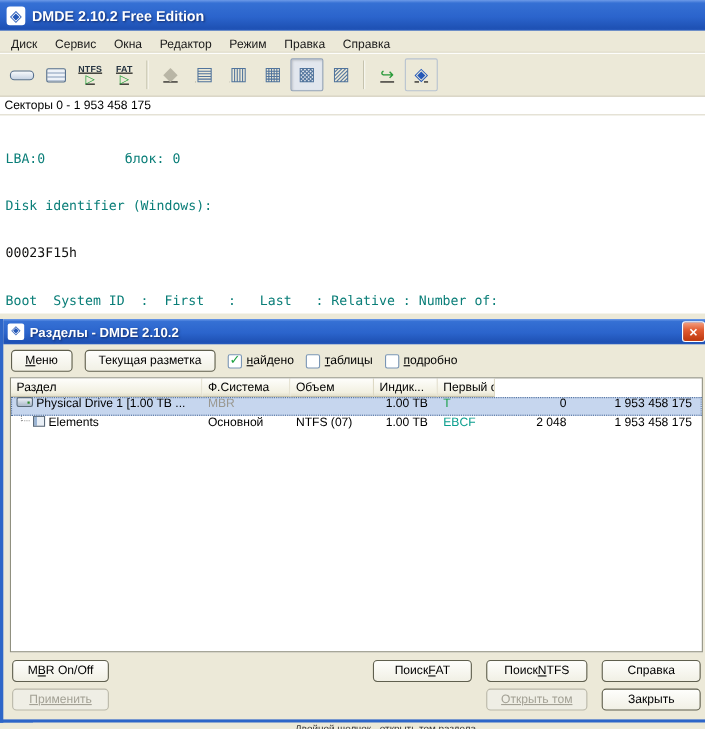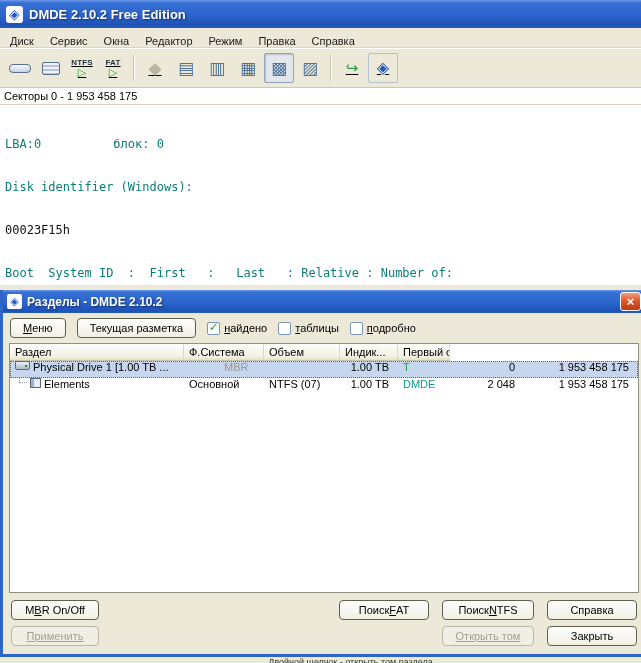--- a/index.html
+++ b/index.html
@@ -97,21 +97,21 @@
   .hcell {
     height: 17px; line-height: 16px; padding-left: 5px;
     background: linear-gradient(#fefefc,#f2f0e1 80%,#e3e0cb);
     border-right: 1px solid #ddd9c4; border-bottom: 1px solid #c5c1aa;
     overflow: hidden; white-space: nowrap;
   }
   .trow .cell { height: 17px; padding-left: 5px; white-space: nowrap; overflow: hidden;
     display: flex; gap: 3px; }
   .trow.selected { background: #c6d6ee; outline: 1px dotted #4a6a9a; outline-offset: -1px; }
   .cell.num { justify-content: flex-end; padding-right: 9px; }
-  .cell.gray { color: #9a9890; margin-left: 35px; }
+  .cell.gray { color: #9a9890; }
   .cell.green { color: #1ca04a; }
   .cell.teal { color: #0b9e8e; }
   .hdd-icon { width: 15px; height: 9px; border: 1px solid #5a6a7a; border-radius: 2px;
     background: linear-gradient(#eef2f8,#aab8c8); flex: none; position: relative; }
   .hdd-icon::after { content: ""; position: absolute; right: 2px; top: 3px; width: 2px; height: 2px; background: #2a8a2a; }
   .tree { width: 8px; height: 11px; border-left: 1px dotted #9a9a9a; border-bottom: 1px dotted #9a9a9a;
     margin: -6px 0 5px 4px; flex: none; }
   .part-icon { width: 11px; height: 10px; border: 1px solid #5a6a7a;
     background: linear-gradient(90deg,#9ab4d4 0 3px,#e9eff6 3px); flex: none; }
 
@@ -265,21 +265,21 @@
 
     <div class="grid trow">
       <div class="cell">
         <span class="tree"></span>
         <span class="part-icon"></span>
         <span>Elements</span>
       </div>
       <div class="cell">Основной</div>
       <div class="cell">NTFS (07)</div>
       <div class="cell num">1.00 TB</div>
-      <div class="cell teal">DMDE</div>
+      <div class="cell teal">EBCF</div>
       <div class="cell num">2 048</div>
       <div class="cell num">1 953 458 175</div>
     </div>
   </div>
 
   <div class="child-buttons">
     <div class="btnrow">
       <span class="xpbtn w88">M<u>B</u>R On/Off</span>
       <span class="right">
         <span class="xpbtn w90">Поиск <u>F</u>AT</span>

